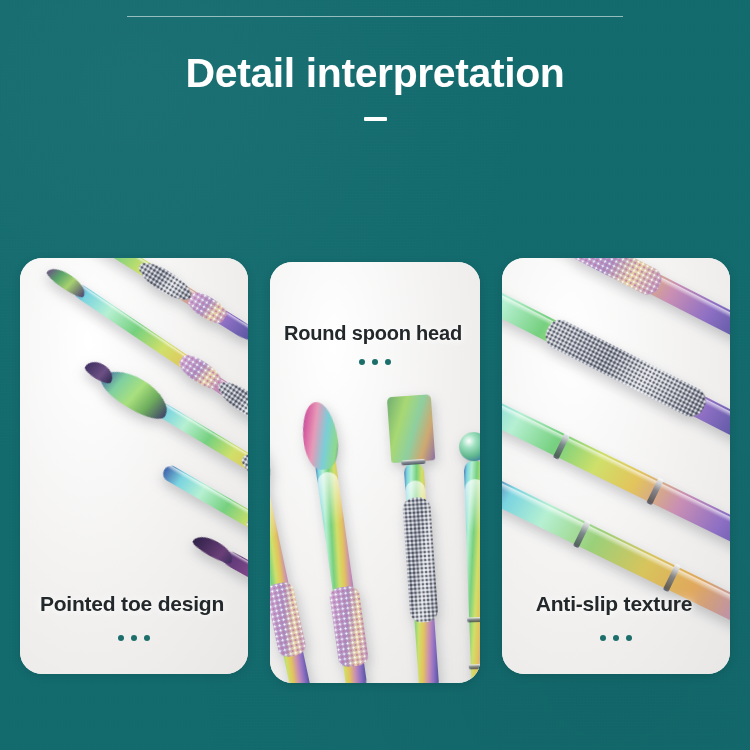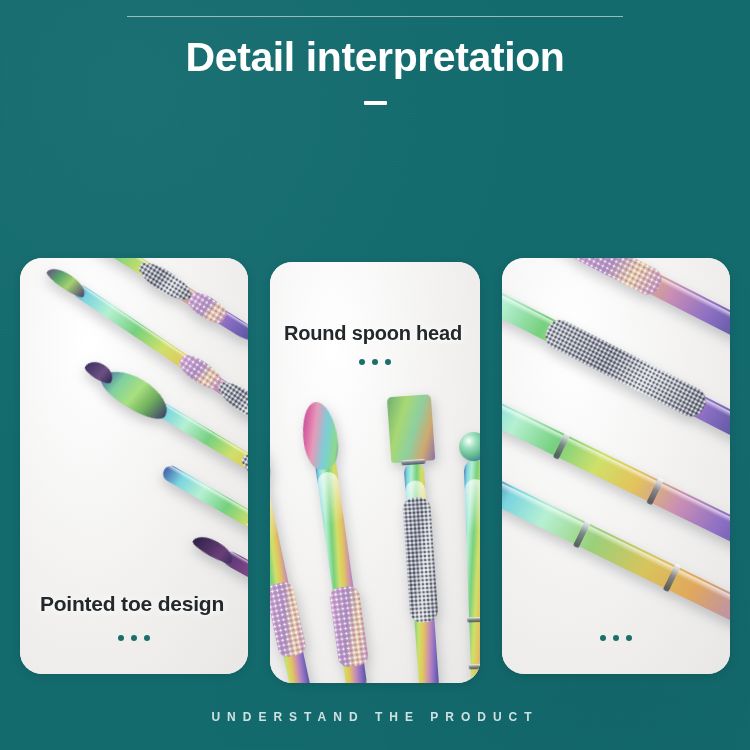--- a/index.html
+++ b/index.html
@@ -60,21 +60,21 @@
   }
 
   .rule {
     width: 496px;
     height: 1px;
     margin: 16px auto 0;
     background: rgba(255,255,255,0.55);
   }
 
   .title {
-    margin-top: 16px;
+    margin-top: 32px;
     font-size: 41px;
     font-weight: 700;
     color: #ffffff;
     letter-spacing: -0.4px;
     line-height: 48px;
   }
 
   .dash {
     width: 23px;
     height: 4px;
@@ -385,24 +385,24 @@
         </div>
 
         <div class="tool" style="left:-40px; top:278px; width:350px; height:44px; transform:rotate(26deg);">
           <div class="shaft" style="left:0px; top:12px; width:340px; height:25px; border-radius:13px; background:linear-gradient(95deg,#4a4f96 0%,#7ad4e0 10%,#b6f0d2 22%,#9ad07a 38%,#d8c45c 55%,#e0a85c 70%,#b88fb4 86%,#4a4f96 100%);"></div>
           <div class="ring" style="left:112px; top:10px; width:6px; height:29px;"></div>
           <div class="ring" style="left:212px; top:10px; width:6px; height:29px;"></div>
 
         </div>
 
       </div>
+      <div class="card-label">Anti-slip texture</div>
       <div class="dots">
         <span></span>
         <span></span>
         <span></span>
       </div>
     </div>
 
   </div>
 
-  <div class="footer">UNDERSTAND THE PRODUCT</div>
 
 </div>
 
 </body></html>

